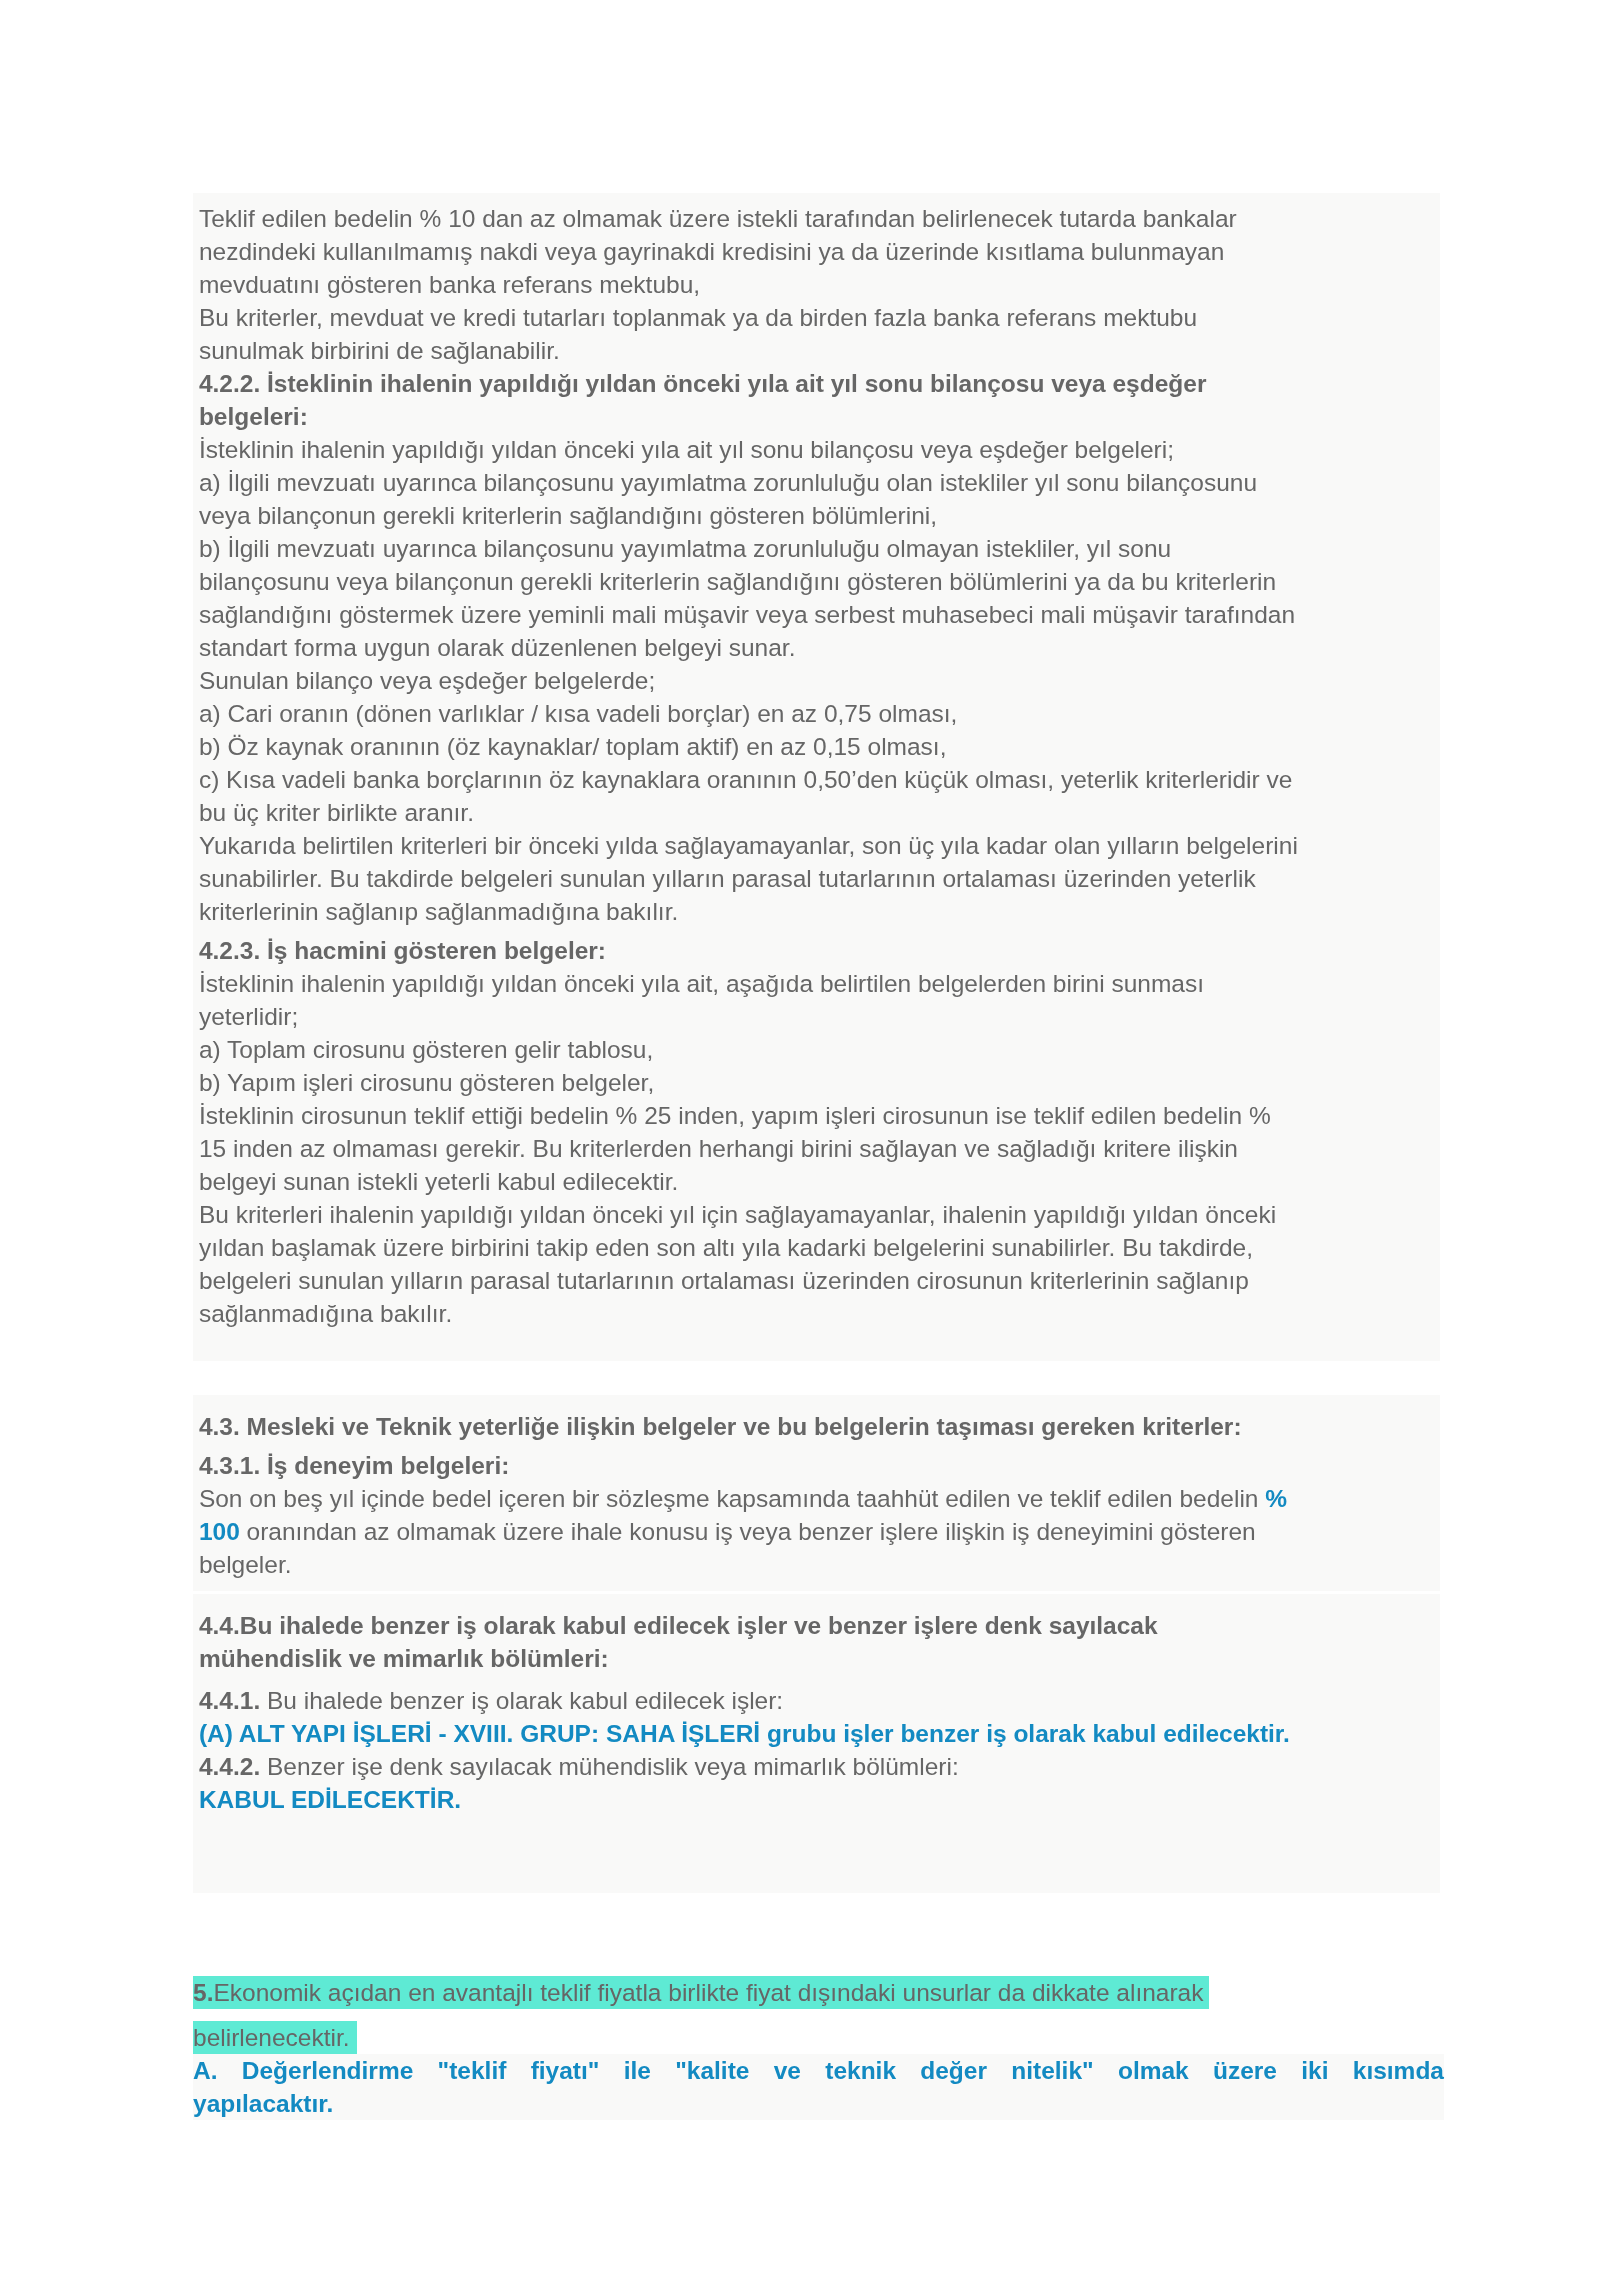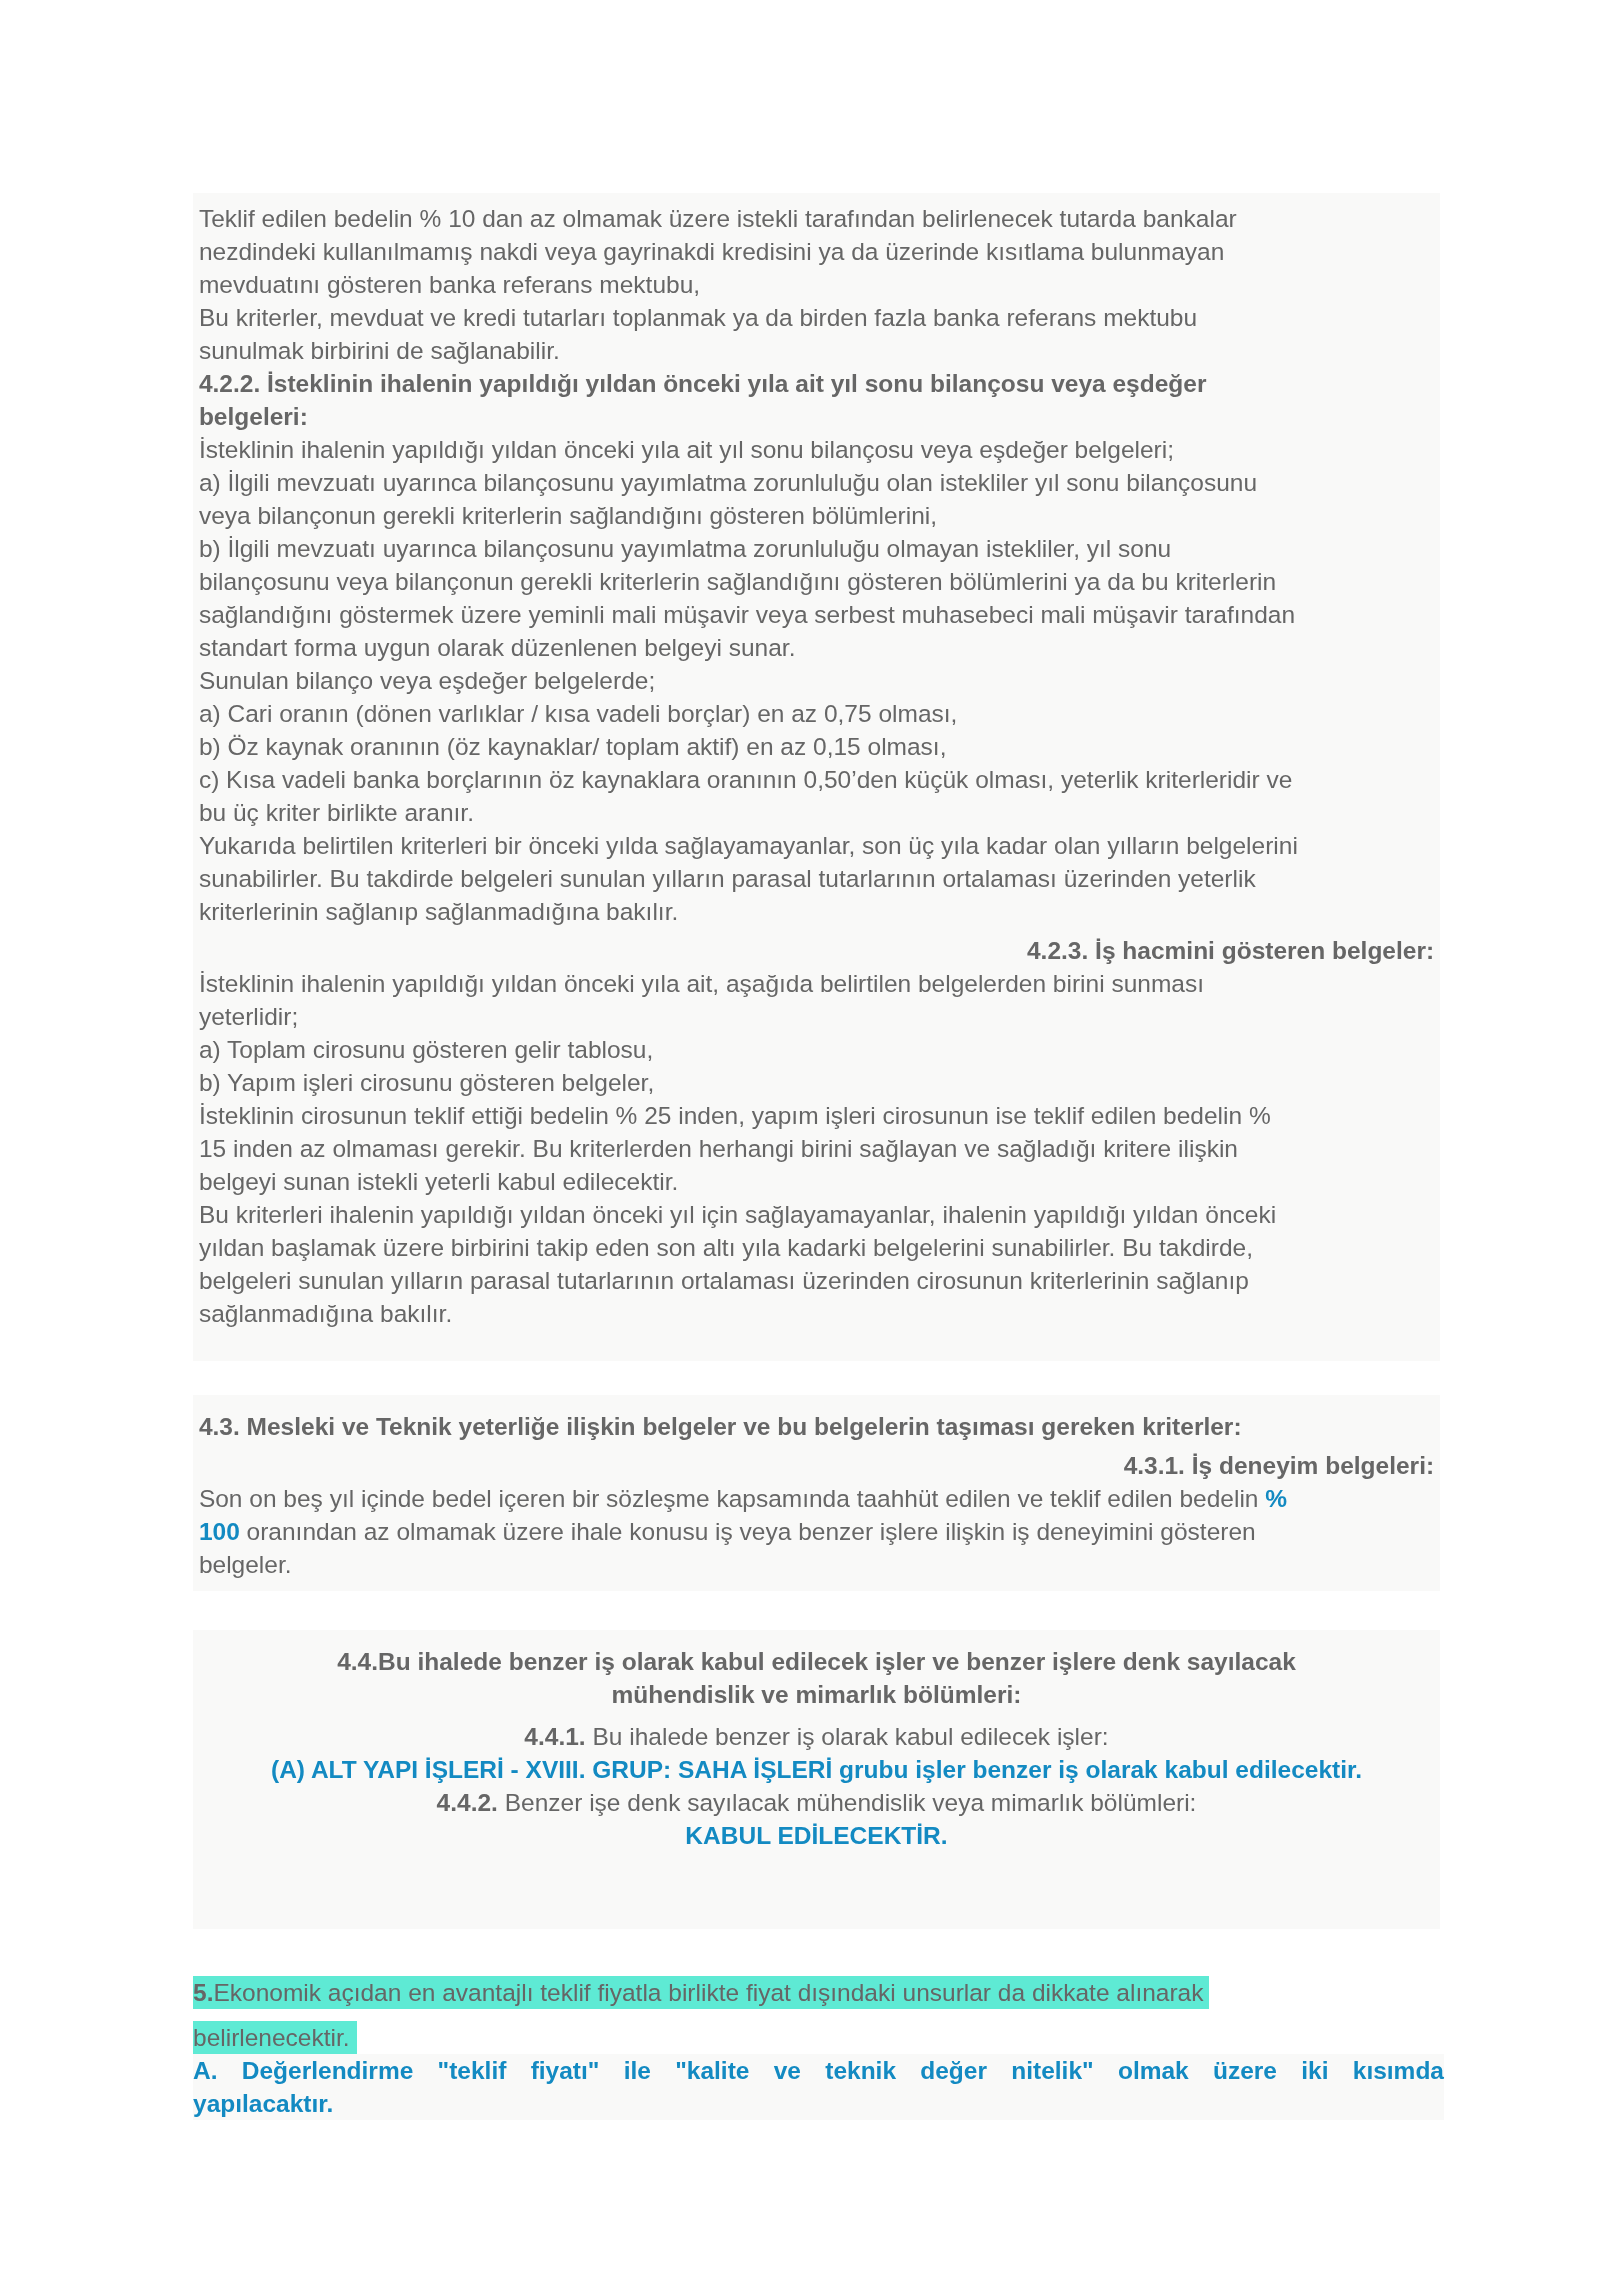--- a/index.html
+++ b/index.html
@@ -3,21 +3,21 @@
 <meta charset="utf-8">
 <style>
   html, body { margin: 0; padding: 0; background: #ffffff; }
   body { width: 1621px; height: 2293px; position: relative; font-family: "Liberation Sans", sans-serif; color: #666666; }
   .page { position: absolute; left: 0; top: 0; width: 1416px; height: 2293px; }
   .block { position: absolute; left: 193px; width: 1247px; background: #f9f9f8; box-sizing: border-box; padding: 0 5.9px; }
   .p { font-size: 24.5px; line-height: 33px; margin: 0; white-space: pre-wrap; }
   .h { font-size: 24.5px; line-height: 33px; font-weight: bold; margin: 0; color: #666666; }
   .blue { color: #138ac2; }
   .bold { font-weight: bold; }
-  .gap6 { margin-top: 5.9px; text-align: right; }
+  .gap6 { margin-top: 5.9px; }
   .gap8 { margin-top: 0; }
   .gap10 { margin-top: 9.8px; }
   .justify { text-align: justify; text-align-last: justify; }
   .sec5 { position: absolute; left: 193px; width: 1251px; }
   .sec5 .line { display: inline-block; background: #5eead4; margin-top: 12px; }
   .sec5 .bg { background: #f9f9f8; }
 </style>
 </head>
 <body>
 
@@ -75,21 +75,21 @@
   <div class="block" style="top:1395px; height:196px; padding-top:14.7px;">
     <p class="h">4.3. Mesleki ve Teknik yeterliğe ilişkin belgeler ve bu belgelerin taşıması gereken kriterler:</p>
     <p class="h gap6">4.3.1. İş deneyim belgeleri:</p>
     <div class="gap8">
       <p class="p"><span>Son on beş yıl içinde bedel içeren bir sözleşme kapsamında taahhüt edilen ve teklif edilen bedelin </span><span class="blue bold">%</span></p>
       <p class="p"><span class="blue bold">100</span><span> oranından az olmamak üzere ihale konusu iş veya benzer işlere ilişkin iş deneyimini gösteren</span></p>
       <p class="p">belgeler.</p>
     </div>
   </div>
 
-  <div class="block" style="top:1630px; height:299px; padding-top:14.7px;text-align:center;">
+  <div class="block" style="top:1594px; height:299px; padding-top:14.7px;">
     <div>
       <p class="h">4.4.Bu ihalede benzer iş olarak kabul edilecek işler ve benzer işlere denk sayılacak</p>
       <p class="h">mühendislik ve mimarlık bölümleri:</p>
     </div>
     <p class="p gap10"><span class="bold">4.4.1.</span><span> Bu ihalede benzer iş olarak kabul edilecek işler:</span></p>
     <p class="p blue bold gap8">(A) ALT YAPI İŞLERİ - XVIII. GRUP: SAHA İŞLERİ grubu işler benzer iş olarak kabul edilecektir.</p>
     <p class="p gap8"><span class="bold">4.4.2.</span><span> Benzer işe denk sayılacak mühendislik veya mimarlık bölümleri:</span></p>
     <div class="gap8">
       <p class="p blue bold">KABUL EDİLECEKTİR.</p>
     </div>

